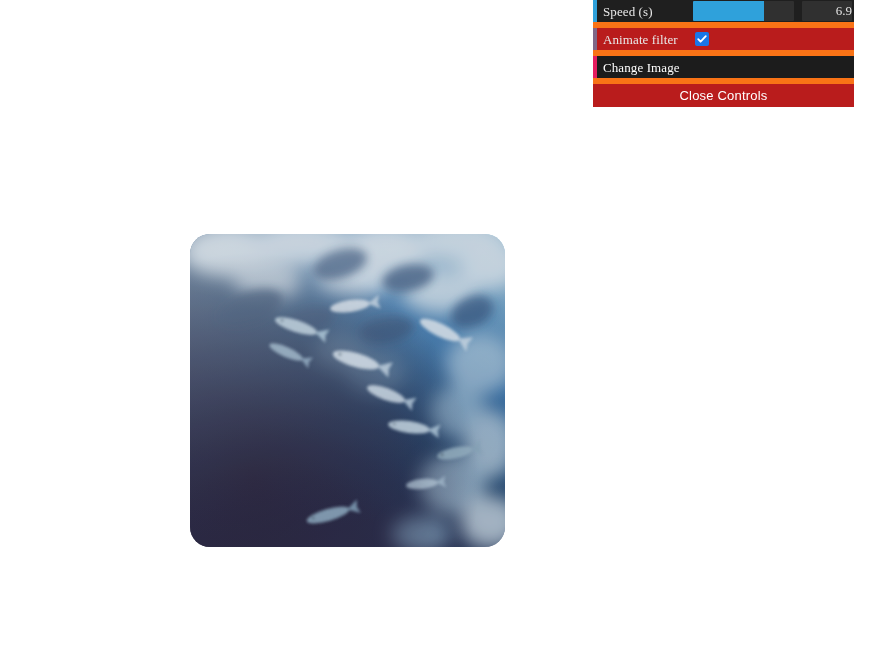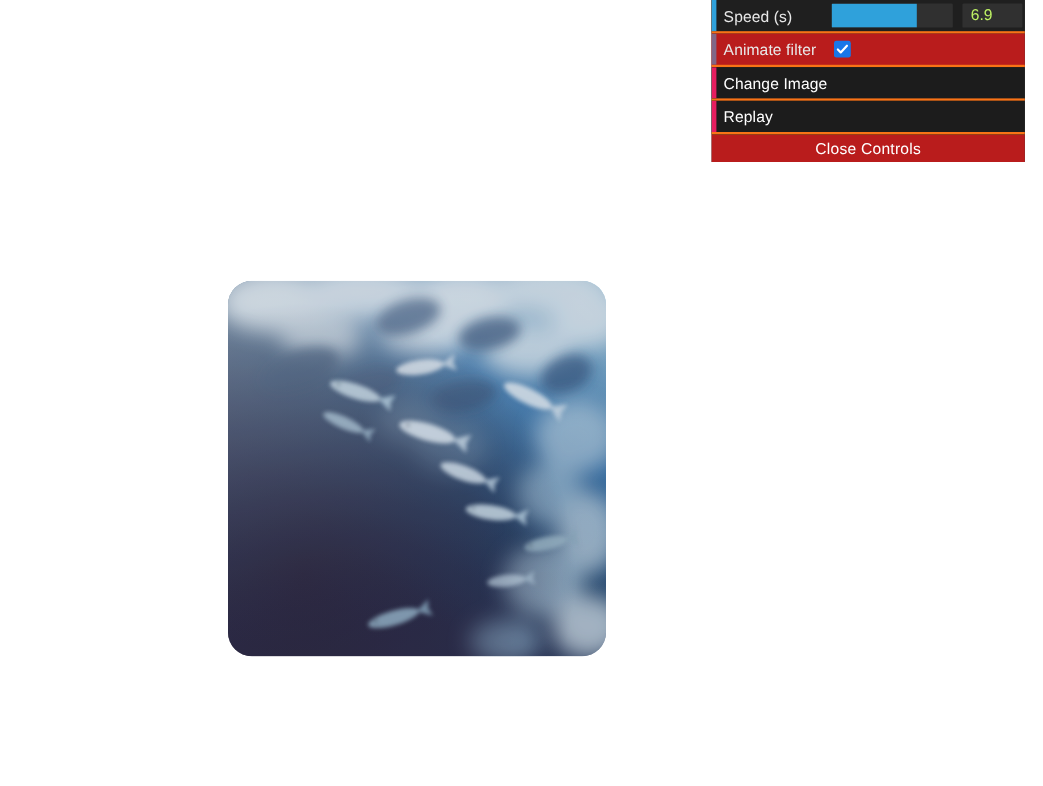--- a/index.html
+++ b/index.html
@@ -32,23 +32,24 @@
     color: #eeeeee;
     user-select: none;
   }
 
   .gui-row {
     position: relative;
     display: flex;
     align-items: center;
     height: 28px;
     background: #1a1a1a;
-    border-bottom: 2px solid #f97316;
+    border-bottom: 6px solid #f97316;
     padding-left: 10px;
     overflow: hidden;
+    font-family: Liberation Serif, serif;
   }
   .gui-row .accent {
     position: absolute;
     left: 0;
     top: 0;
     bottom: 0;
     width: 4px;
   }
   .gui-row.slider-row { background: #1f1f1f; }
   .gui-row.bool-row  { background: #b91c1c; }
@@ -84,26 +85,27 @@
   }
   .slider-fill {
     position: absolute;
     left: 0; top: 0; bottom: 0;
     background: #2fa1db;
   }
   .slider-value {
     width: 50px;
     height: 20px;
     background: #303030;
-    color: #bef264;
+    color: #e5e5e5;
     font-size: 13px;
     line-height: 20px;
     padding-left: 7px;
     border-radius: 1px;
     cursor: text;
+    text-align: right;
   }
 
   
   .gui-checkbox {
     width: 14px;
     height: 14px;
     margin-left: 6px;
     border-radius: 2px;
     background: #1976e8;
     position: relative;
@@ -171,24 +173,20 @@
           <path d="M2.2 6.2 L4.6 8.7 L9.8 3.1" fill="none" stroke="#ffffff" stroke-width="1.8" stroke-linecap="round" stroke-linejoin="round"></path>
         </svg>
       </span>
     </div>
 
     <div class="gui-row btn-row">
       <span class="accent" style="background:#e61d5f"></span>
       <span class="gui-label">Change Image</span>
     </div>
 
-    <div class="gui-row btn-row">
-      <span class="accent" style="background:#e61d5f"></span>
-      <span class="gui-label">Replay</span>
-    </div>
 
     <div class="gui-close">Close Controls</div>
   </div>
 
   <div class="photo-wrap" style="border-radius: 20px;">
     <svg width="315" height="313" viewBox="0 0 315 313">
       <defs>
 
         <linearGradient id="water" x1="0.1" y1="1" x2="0.9" y2="0">
           <stop offset="0%" stop-color="#2e2740"></stop>

